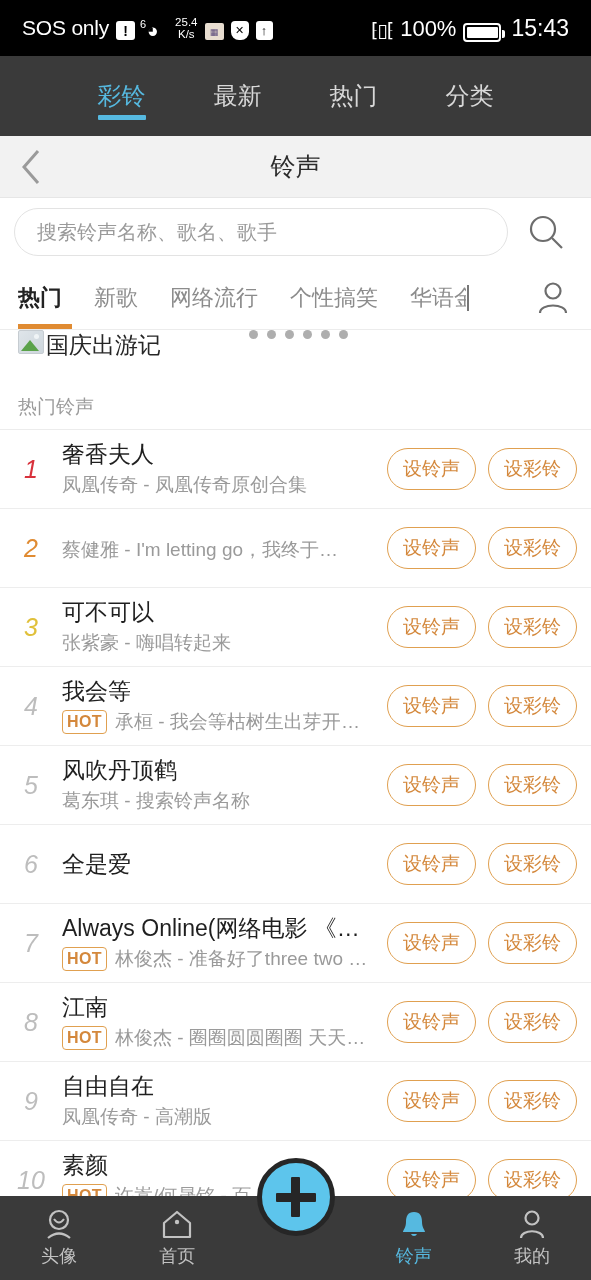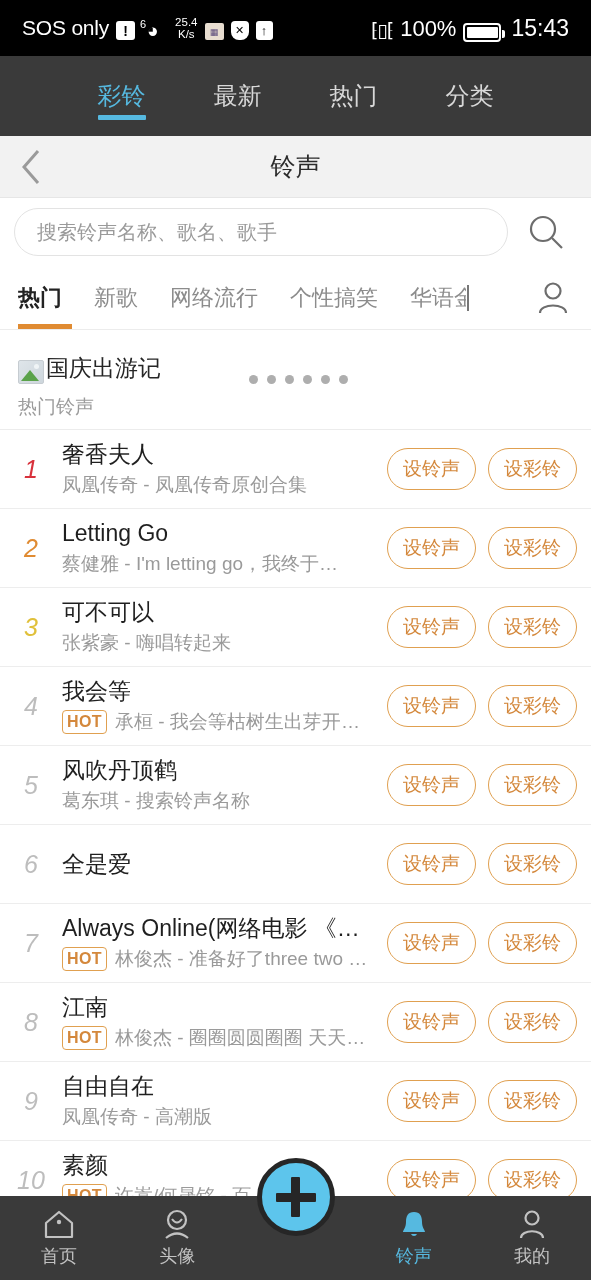--- a/index.html
+++ b/index.html
@@ -128,21 +128,21 @@
   .cat-cursor {
     width: 2px; height: 26px; background: #777; align-self: center; margin-left: 1px;
   }
   .profilebtn {
     width: 76px; display: flex; align-items: center; justify-content: center;
     background: #fff;
   }
 
   
   .bannerrow {
-    height: 54px; flex: 0 0 54px; display: flex; align-items: flex-end;
+    height: 54px; flex: 0 0 54px; display: flex; align-items: flex-start;
     padding: 0 18px; background: #fff;
   }
   .banner-img {
     width: 26px; height: 24px; margin-right: 2px; flex: 0 0 26px;
     background: linear-gradient(135deg,#dfe5ea 0%, #cdd6dc 100%);
     border: 1px solid #c6ccd1; border-radius: 2px; position: relative; overflow: hidden;
   }
   .banner-img::before {
     content: ""; position: absolute; left: 2px; bottom: 2px;
     width: 0; height: 0; border-left: 9px solid transparent;
@@ -337,21 +337,20 @@
       </div>
       <div class="rowbtns">
         <div class="pill">设铃声</div>
         <div class="pill">设彩铃</div>
       </div>
     </div>
 
     <div class="row">
       <div class="rank r2">2</div>
       <div class="rowinfo">
-        <div class="song">Letting Go</div>
         <div class="subline">
           <span class="artist">蔡健雅 - I'm letting go，我终于…</span>
         </div>
       </div>
       <div class="rowbtns">
         <div class="pill">设铃声</div>
         <div class="pill">设彩铃</div>
       </div>
     </div>
 
@@ -464,37 +463,37 @@
       </div>
       <div class="rowbtns">
         <div class="pill">设铃声</div>
         <div class="pill">设彩铃</div>
       </div>
     </div>
 
   </div>
 
   <div class="bottomnav">
-    <div class="navitem">
-      <svg width="32" height="30" viewBox="0 0 32 30">
-        <path d="M16 3 L29 14 L29 28 L3 28 L3 14 Z" fill="none" stroke="#c2c2c2" stroke-width="2.2" stroke-linejoin="round"></path>
-        <circle cx="16" cy="13" r="2.2" fill="#c2c2c2"></circle>
-      </svg>
-      <span class="navlabel">首页</span>
-    </div>
-
     <div class="navitem">
       <svg width="32" height="30" viewBox="0 0 32 30">
         <circle cx="16" cy="11" r="9" fill="none" stroke="#c2c2c2" stroke-width="2.2"></circle>
         <path d="M11 10 q5 7 10 0" fill="none" stroke="#c2c2c2" stroke-width="2"></path>
         <path d="M5 29 q11 -9 22 0" fill="none" stroke="#c2c2c2" stroke-width="2.2"></path>
       </svg>
       <span class="navlabel">头像</span>
     </div>
 
+    <div class="navitem">
+      <svg width="32" height="30" viewBox="0 0 32 30">
+        <path d="M16 3 L29 14 L29 28 L3 28 L3 14 Z" fill="none" stroke="#c2c2c2" stroke-width="2.2" stroke-linejoin="round"></path>
+        <circle cx="16" cy="13" r="2.2" fill="#c2c2c2"></circle>
+      </svg>
+      <span class="navlabel">首页</span>
+    </div>
+
     <div class="navspacer"></div>
 
     <div class="navitem active">
       <svg width="32" height="30" viewBox="0 0 32 30">
         <path d="M16 3 C10 3 8 7 8 13 C8 19 5 21 5 23 L27 23 C27 21 24 19 24 13 C24 7 22 3 16 3 Z" fill="#56b9e0"></path>
         <path d="M13 25 a3.2 3.2 0 0 0 6 0 Z" fill="#56b9e0"></path>
       </svg>
       <span class="navlabel">铃声</span>
     </div>
 

